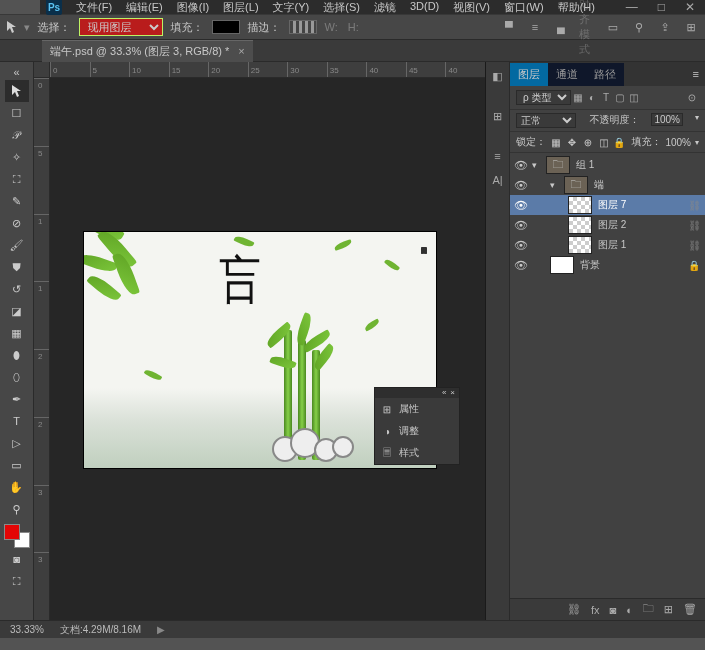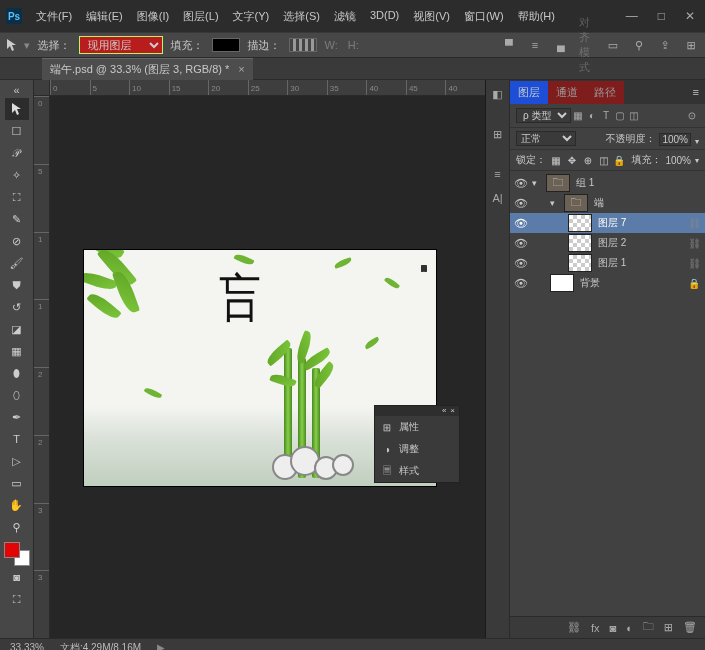--- a/index.html
+++ b/index.html
@@ -1,19 +1,19 @@
 <!DOCTYPE html>
 <html><head>
 <meta charset="utf-8">
 <style>
 * { margin: 0; padding: 0; box-sizing: border-box; font-family: "Microsoft YaHei", Arial, sans-serif; }
 body { background: #535353; color: #c8c8c8; font-size: 11px; overflow: hidden; width: 705px; height: 650px; }
 
 
-.titlebar { background: #2c2c2c; height: 32px; display: flex; align-items: center; padding: 0 6px; }
+.titlebar { background: #2c2c2c; height: 14px; display: flex; align-items: center; padding: 0 6px; margin-left: 40px; }
 .titlebar .ps-logo { width: 16px; height: 16px; background: #0a2f4a; color: #59c3f3; font-weight: bold; font-size: 10px; display: flex; align-items: center; justify-content: center; border-radius: 2px; margin-right: 8px; }
 .menubar { display: flex; gap: 2px; }
 .menubar span { padding: 3px 6px; cursor: default; }
 .winctrl { margin-left: auto; display: flex; gap: 12px; font-size: 12px; color: #aaa; }
 .winctrl span { padding: 2px 4px; }
 
 
 .optbar { background: #474747; height: 26px; display: flex; align-items: center; padding: 0 6px; border-top: 1px solid #383838; border-bottom: 1px solid #2a2a2a; gap: 6px; }
 .optbar .arrow-cursor { width: 12px; height: 14px; position: relative; }
 .optbar .lbl { margin: 0 2px; }
@@ -65,29 +65,29 @@
 .popup .pitem { padding: 4px 6px; display: flex; gap: 6px; align-items: center; }
 .popup .pico { width: 12px; height: 12px; display: flex; align-items: center; justify-content: center; }
 
 
 .rightcol { width: 24px; background: #3a3a3a; display: flex; flex-direction: column; align-items: center; padding-top: 6px; gap: 8px; border-right: 1px solid #2a2a2a; }
 .rightcol .ico { width: 16px; height: 16px; color: #aaa; display: flex; align-items: center; justify-content: center; font-size: 11px; }
 .rightcol .sep { height: 8px; }
 
 .panels { width: 195px; background: #414141; display: flex; flex-direction: column; }
 .paneltabs { height: 24px; display: flex; background: #333; align-items: center; }
-.paneltabs .ptab { padding: 4px 8px; font-size: 11px; background: #1d4ed8; }
-.paneltabs .ptab.inactive { background: #7f1d1d; color: #999; }
+.paneltabs .ptab { padding: 4px 8px; font-size: 11px; background: #0369a1; }
+.paneltabs .ptab.inactive { background: #0f172a; color: #999; }
 .paneltabs .menu { margin-left: auto; padding: 0 6px; }
 
 .filterrow { padding: 4px 6px; display: flex; align-items: center; background: #414141; border-bottom: 1px solid #333; justify-content: center; }
 .filterrow select { background: #3a3a3a; color: #ccc; border: 1px solid #2a2a2a; font-size: 10px; padding: 0 2px; }
 .filterrow .fico { width: 14px; height: 14px; color: #aaa; display: flex; align-items: center; justify-content: center; font-size: 10px; }
 
-.blendrow { padding: 3px 6px; display: flex; align-items: flex-end; gap: 4px; border-bottom: 1px solid #333; }
+.blendrow { padding: 3px 6px; display: flex; align-items: flex-start; gap: 12px; border-bottom: 1px solid #333; }
 .blendrow select { background: #3a3a3a; color: #ccc; border: 1px solid #2a2a2a; font-size: 10px; width: 60px; }
 .blendrow .lbl { font-size: 10px; margin-left: auto; }
 .blendrow .nval { background: #3a3a3a; border: 1px solid #2a2a2a; padding: 0 2px; font-size: 10px; }
 
 .lockrow { padding: 3px 6px; display: flex; align-items: center; gap: 4px; border-bottom: 1px solid #333; font-size: 10px; }
 .lockrow .lico { width: 12px; height: 12px; display: flex; align-items: center; justify-content: center; }
 
 .layertree { flex: 0 0 auto; padding: 2px 0; }
 .lrow { display: flex; align-items: center; height: 20px; padding: 0 4px; gap: 4px; }
 .lrow.selected { background: #5b7ba8; color: #fff; }

